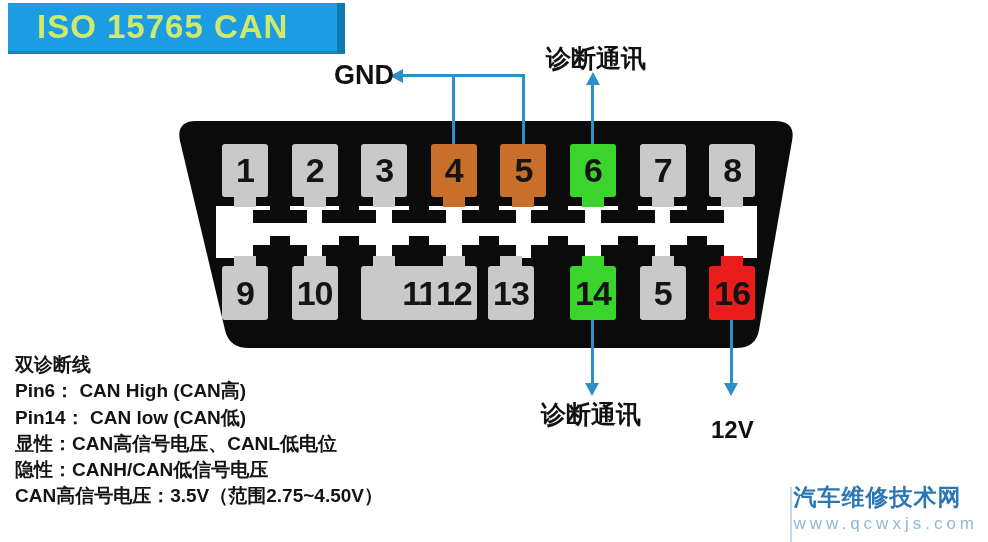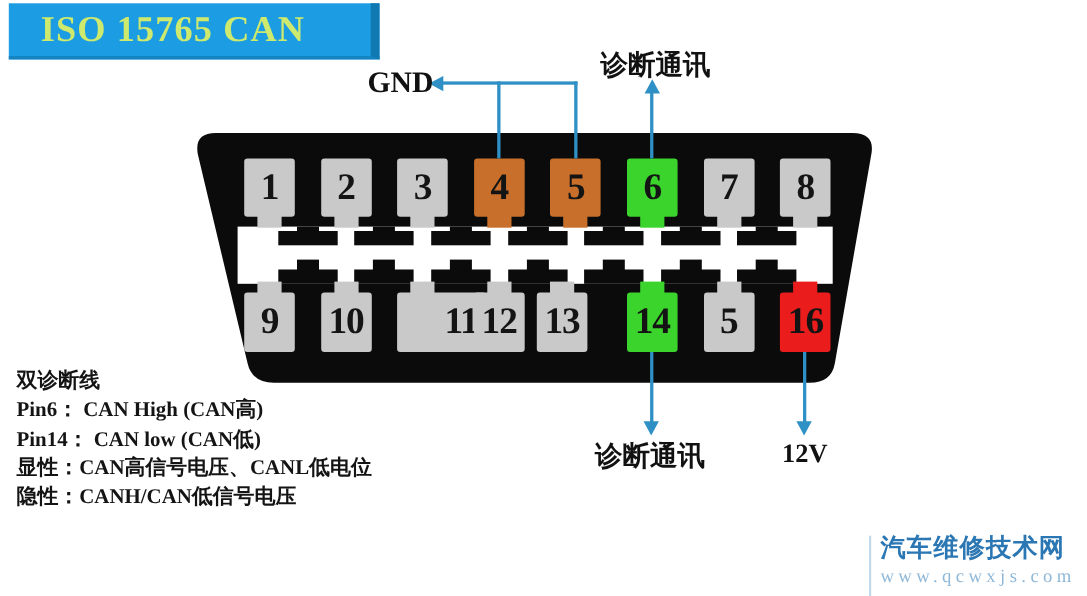--- a/index.html
+++ b/index.html
@@ -1,21 +1,21 @@
 <!DOCTYPE html>
 <html style="--title-bg: #1b9ce3; --title-text: #cde96e; --title-edge: #1179b2; --title-edge2: #1583c0; --body: #0b0b0b; --pin-gray: #c9c9c9; --pin-orange: #c8702b; --pin-green: #3bd42d; --pin-red: #ea1c1c; --leader: #2f90c5; --watermark: #2b77b4; --watermark-url: #8fb8d8;"><head>
 <meta charset="utf-8">
 <style>
   html,body{margin:0;padding:0;background:#ffffff;}
   #stage{
     position:relative;
     width:988px;height:542px;
     background:#ffffff;
     overflow:hidden;
-    font-family:Liberation Serif, serif;
+    font-family:Liberation Sans, sans-serif;
   }
 
   
   .title-badge{
     position:absolute;left:8px;top:3px;
     width:300px;height:48px;
     background:var(--title-bg,#1b9ce3);
     border-right:8px solid var(--title-edge,#1179b2);
     border-bottom:3px solid var(--title-edge2,#1583c0);
     display:flex;align-items:center;
@@ -56,24 +56,24 @@
   .arrow{position:absolute;width:0;height:0;z-index:5;}
   .arrow.left {border-top:7px solid transparent;border-bottom:7px solid transparent;border-right:13px solid var(--leader,#2f90c5);}
   .arrow.up   {border-left:7px solid transparent;border-right:7px solid transparent;border-bottom:13px solid var(--leader,#2f90c5);}
   .arrow.down {border-left:7px solid transparent;border-right:7px solid transparent;border-top:13px solid var(--leader,#2f90c5);}
 
   
   .callout{position:absolute;color:#111;white-space:nowrap;z-index:6;}
   .gnd{left:334px;top:60px;width:60px;text-align:right;font-size:27px;font-weight:600;}
   .diag-top{left:546px;top:42px;font-size:25px;font-weight:600;}
   .diag-bottom{left:541px;top:398px;font-size:25px;font-weight:600;}
-  .v12{left:711px;top:400px;font-size:24px;font-weight:600;}
+  .v12{left:711px;top:416px;font-size:24px;font-weight:600;}
 
   
-  .notes{position:absolute;left:15px;top:334px;z-index:6;}
+  .notes{position:absolute;left:15px;top:352px;z-index:6;}
   .notes div{
     font-size:19px;font-weight:600;color:#141414;
     line-height:26.3px;white-space:nowrap;
   }
 
   
   .wm{position:absolute;right:10px;bottom:8px;text-align:left;z-index:6;}
   .wm-name{font-size:23px;font-weight:bold;color:var(--watermark,#2b77b4);letter-spacing:1px;white-space:nowrap;}
   .wm-url{font-size:17px;color:var(--watermark-url,#8fb8d8);letter-spacing:4px;margin-top:1px;white-space:nowrap;}
   .wm-divider{position:absolute;left:790px;top:487px;width:2px;height:55px;background:#c3d9ea;z-index:6;}
@@ -159,20 +159,21 @@
   <div class="callout diag-top">诊断通讯</div>
   <div class="callout diag-bottom">诊断通讯</div>
   <div class="callout v12">12V</div>
 
   <div class="notes" id="notes">
       <div>双诊断线</div>
       <div>Pin6：  CAN High (CAN高)</div>
       <div>Pin14： CAN low  (CAN低)</div>
       <div>显性：CAN高信号电压、CANL低电位</div>
       <div>隐性：CANH/CAN低信号电压</div>
+      <div>CAN高信号电压：3.5V（范围2.75~4.50V）</div>
     </div>
 
   <div class="wm-divider"></div>
   <div class="wm">
     <div class="wm-name">汽车维修技术网</div>
     <div class="wm-url">www.qcwxjs.com</div>
   </div>
 
 </div>
 

